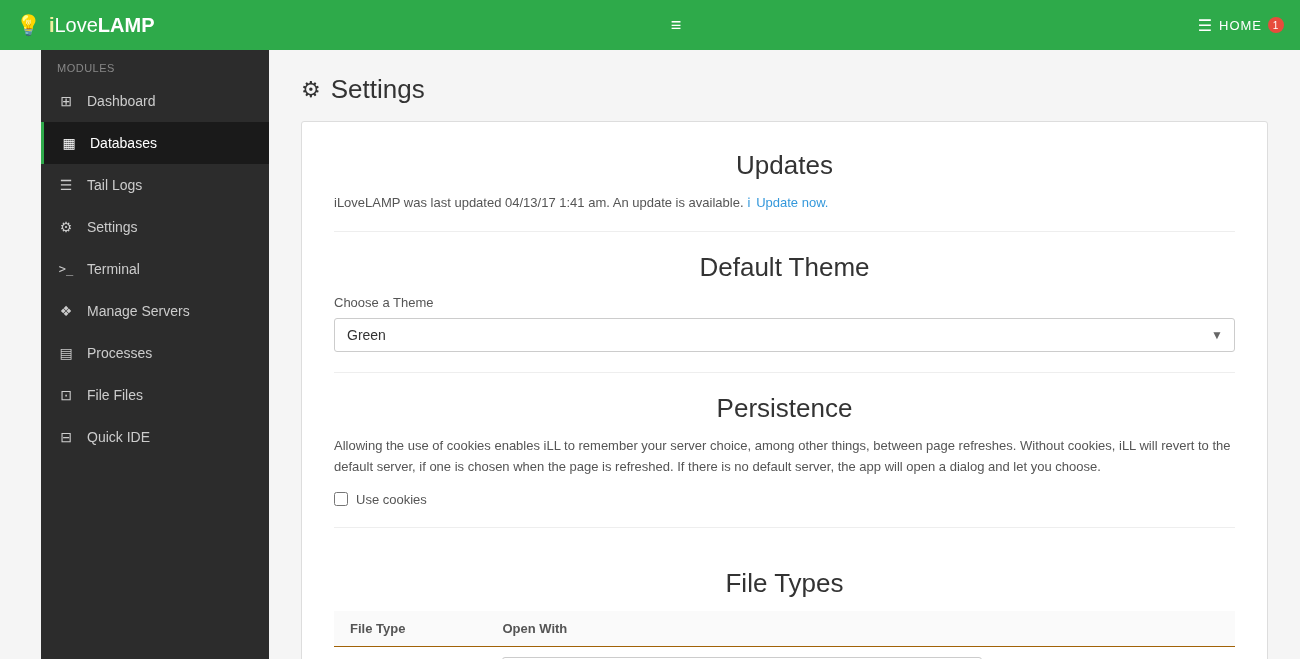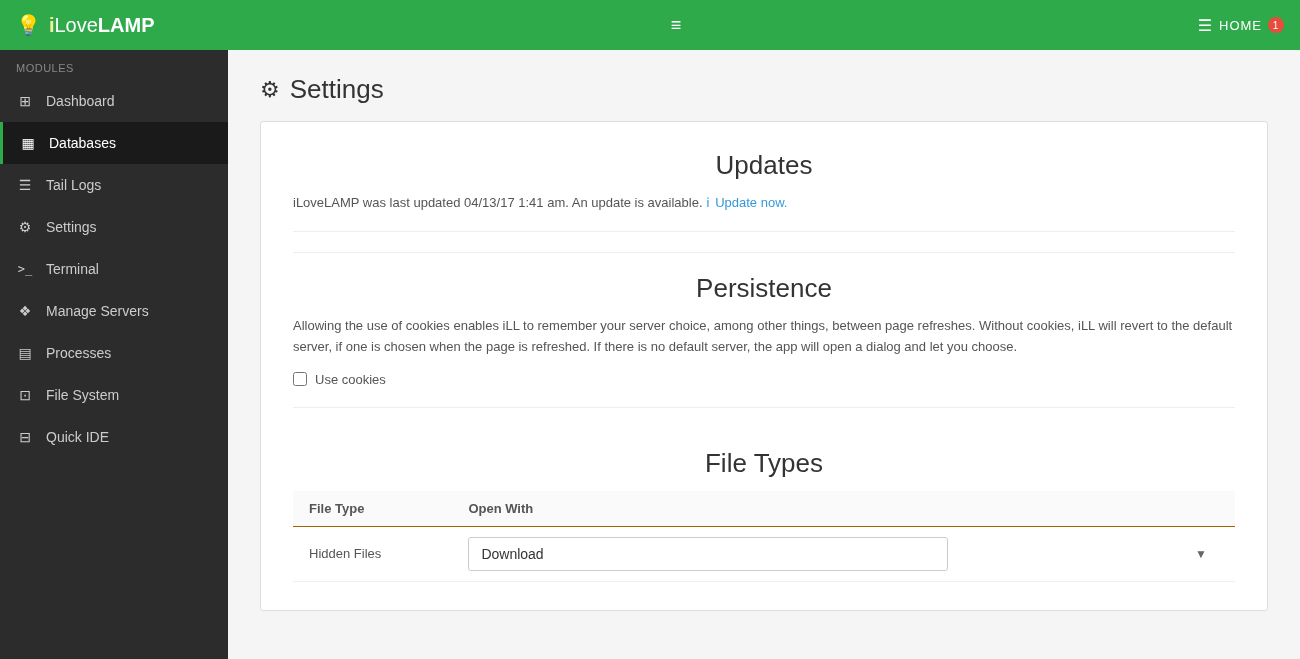--- a/index.html
+++ b/index.html
@@ -46,20 +46,21 @@
       display: flex;
       align-items: center;
       justify-content: center;
     }
 
     
     .main-layout {
       display: flex;
       flex: 1;
       overflow: hidden;
+      padding-left: 41px;
     }
 
     
     .sidebar {
       width: 228px;
       background-color: #2c2c2c;
       flex-shrink: 0;
       overflow-y: auto;
       display: flex;
       flex-direction: column;
@@ -277,21 +278,21 @@
     <div class="sidebar-item">
       <span class="item-icon">❖</span>
       <span>Manage Servers</span>
     </div>
     <div class="sidebar-item">
       <span class="item-icon">▤</span>
       <span>Processes</span>
     </div>
     <div class="sidebar-item">
       <span class="item-icon">⊡</span>
-      <span>File System</span>
+      <span>File Files</span>
     </div>
     <div class="sidebar-item">
       <span class="item-icon">⊟</span>
       <span>Quick IDE</span>
     </div>
   </div>
 
   <div class="content">
     <div class="page-header">
       <span class="gear-icon">⚙</span>
@@ -304,20 +305,33 @@
         <h2 class="section-title">Updates</h2>
         <p class="update-text">
           <span>iLoveLAMP was last updated 04/13/17 1:41 am. An update is available.</span>
           <span class="info-icon"> ℹ</span>
           <a class="update-link">Update now.</a>
         </p>
       </div>
 
       <hr class="section-divider">
 
+      <div>
+        <h2 class="section-title">Default Theme</h2>
+        <label class="form-label">Choose a Theme</label>
+        <div class="select-wrapper">
+          <select class="form-select">
+            <option>Green</option>
+            <option>Blue</option>
+            <option>Dark</option>
+            <option>Light</option>
+          </select>
+          <span class="select-arrow">▼</span>
+        </div>
+      </div>
 
       <hr class="section-divider">
 
       <div>
         <h2 class="section-title">Persistence</h2>
         <p class="persistence-text">Allowing the use of cookies enables iLL to remember your server choice, among other things, between page refreshes. Without cookies, iLL will revert to the default server, if one is chosen when the page is refreshed. If there is no default server, the app will open a dialog and let you choose.</p>
         <label class="checkbox-label">
           <input type="checkbox" style="">
           <span>Use cookies</span>
         </label>

